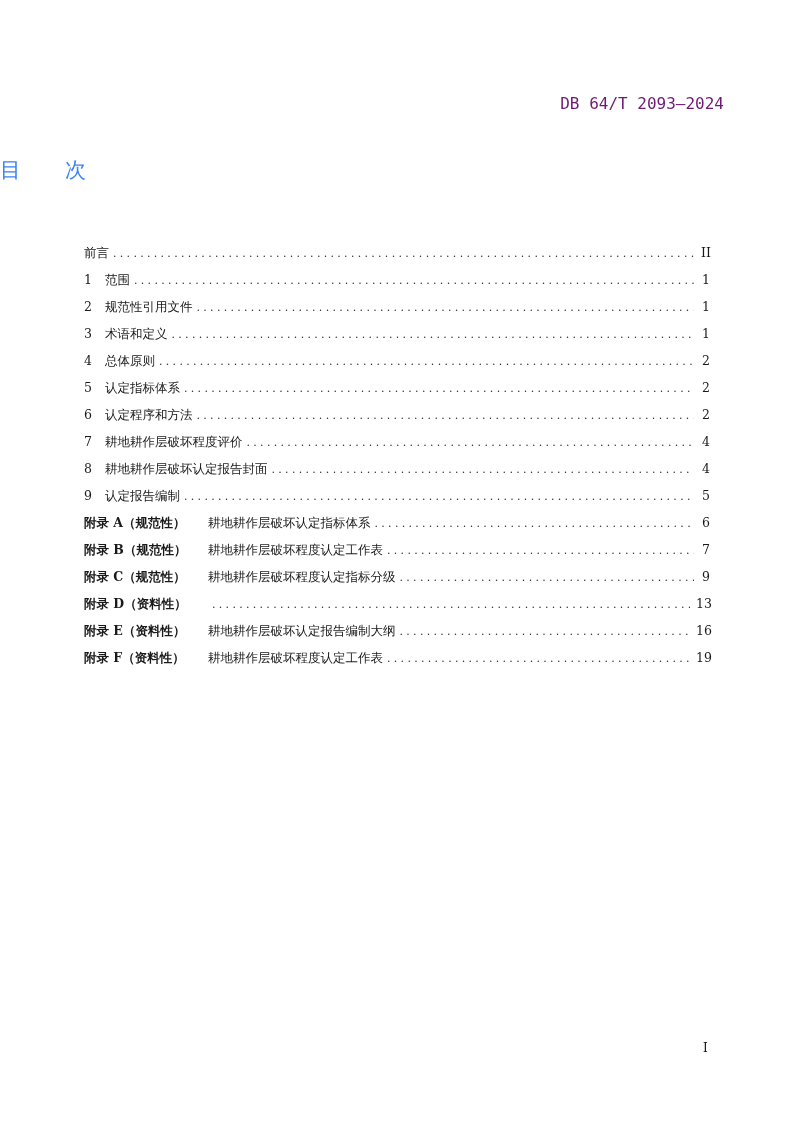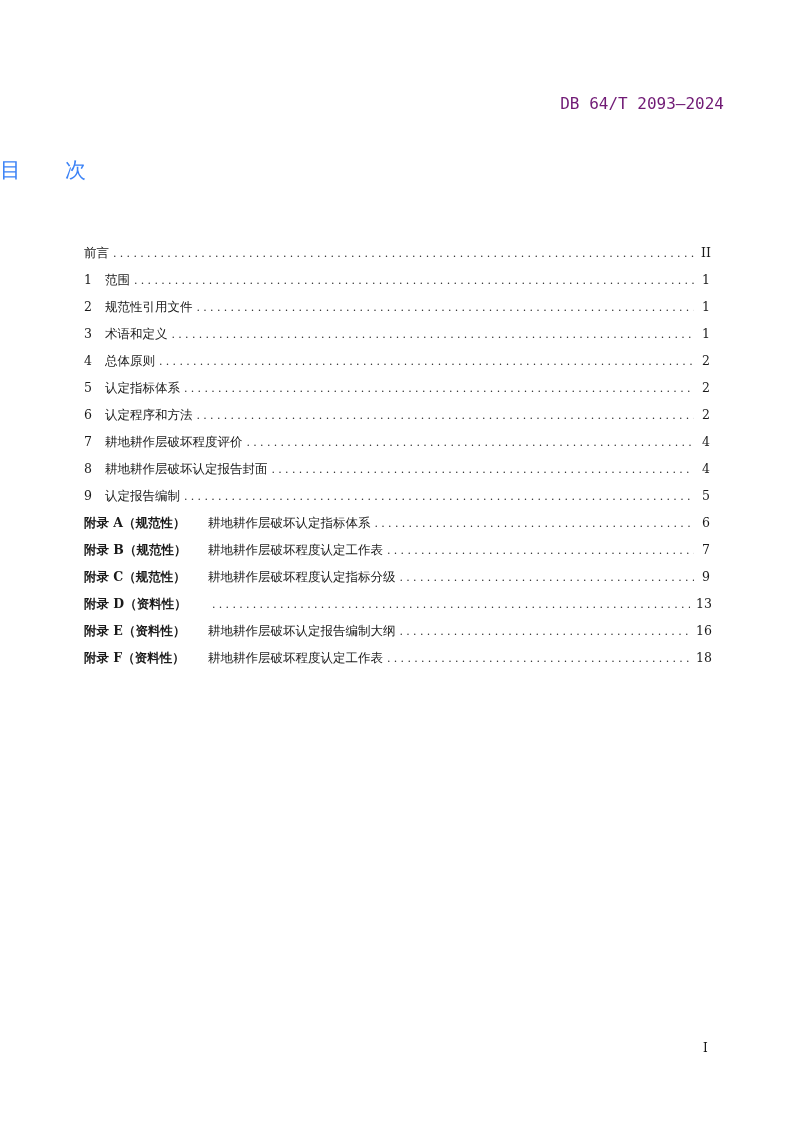--- a/index.html
+++ b/index.html
@@ -141,17 +141,17 @@
   <div class="toc-row">
     <span class="app-prefix">附录 E（资料性）</span>
     <span class="label">耕地耕作层破坏认定报告编制大纲</span>
     <span class="dots">................................................................................................................................</span>
     <span class="page">16</span>
   </div>
   <div class="toc-row">
     <span class="app-prefix">附录 F（资料性）</span>
     <span class="label">耕地耕作层破坏程度认定工作表</span>
     <span class="dots">................................................................................................................................</span>
-    <span class="page">18</span>
+    <span class="page">19</span>
   </div>
 </div>
 
 <div class="footer-page">I</div>
 
 </body></html>

